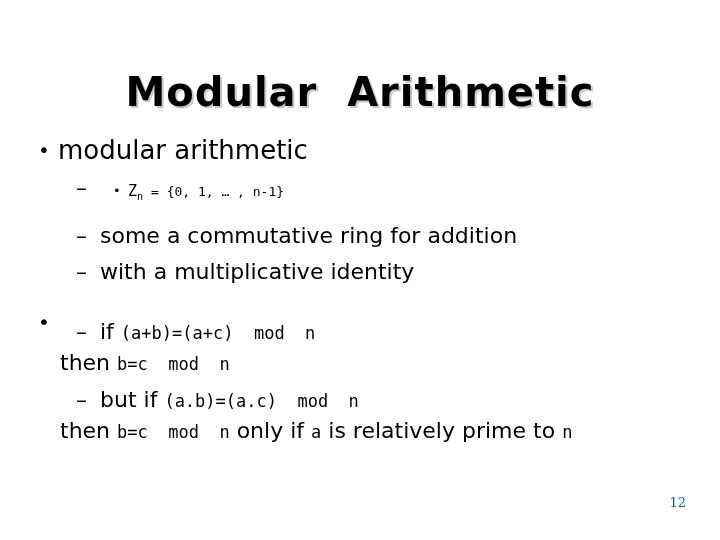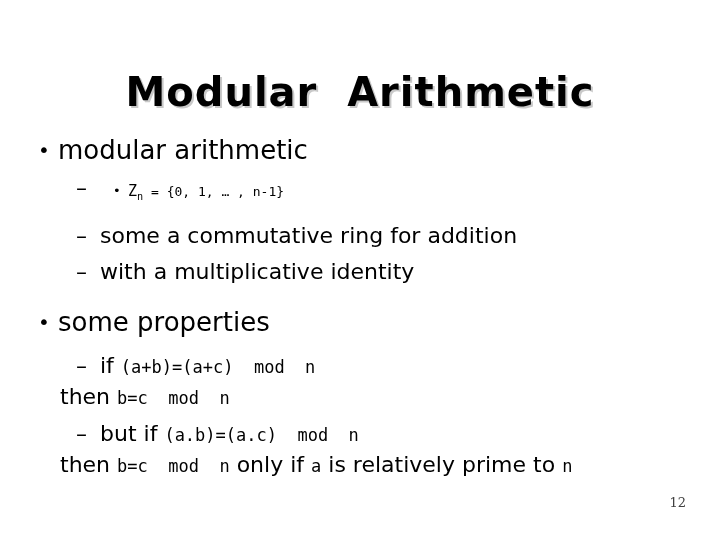--- a/index.html
+++ b/index.html
@@ -134,21 +134,21 @@
 
   
   .page-number {
     position: absolute;
     left: 0;
     top: 495px;
     width: 686px;
     text-align: right;
     font-family: "DejaVu Serif", serif;
     font-size: 13px;
-    color: #404040;
+    color: #0369a1;
   }
 </style>
 </head>
 <body>
 
 <div class="slide">
 
   <div class="title">Modular  Arithmetic</div>
 
   <div class="body-block">
@@ -182,21 +182,20 @@
 
     <div class="line lvl2">
       <span class="marker">–</span>
       <span>with a multiplicative identity</span>
     </div>
 
     <div class="gap-lg"></div>
 
     <div class="line lvl1">
       <span class="marker">•</span>
-      <span>some properties</span>
     </div>
 
     <div class="gap-md"></div>
 
     <div class="line lvl2">
       <span class="marker">–</span>
       <span>if</span><span>&nbsp;</span><span class="code">(a+b)=(a+c)  mod  n</span>
     </div>
 
     <div class="line lvl2cont">

